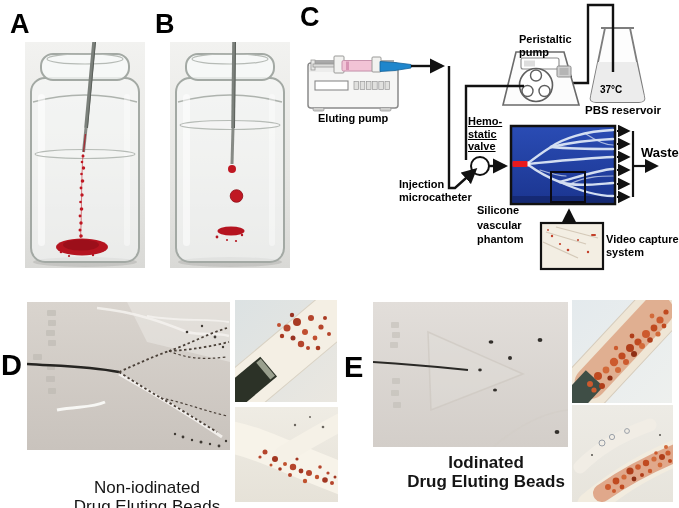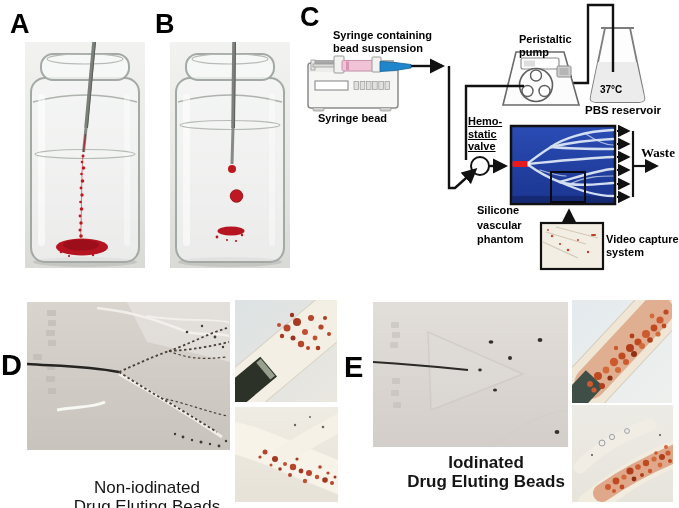--- a/index.html
+++ b/index.html
@@ -5,21 +5,21 @@
   html,body{margin:0;padding:0;background:#fff;}
   .fig{position:relative;width:679px;height:508px;background:#fff;overflow:hidden;
        font-family:"Liberation Sans",sans-serif;color:#000;}
   .abs{position:absolute;}
   .plabel{position:absolute;font-weight:bold;font-size:27px;line-height:27px;}
   .plabel.big{font-size:29px;line-height:29px;}
   .dlabel{position:absolute;font-size:11px;font-weight:bold;line-height:12.5px;white-space:nowrap;}
   .dlabel .ln{display:block;}
   .temp{font-size:10px;}
   .pbs{font-size:11.5px;}
-  .waste{font-size:13px;font-family:Liberation Serif, serif;}
+  .waste{font-size:13px;}
   .caption{position:absolute;text-align:center;font-size:17px;line-height:18.5px;color:#151515;}
   .caption .ln{display:block;}
   svg{display:block;}
 </style>
 </head>
 <body>
 
 <div class="fig">
 
   <div class="plabel" style="left:10px;top:11px;">A</div>
@@ -217,35 +217,35 @@
           <circle cx="560" cy="244" r="1.1"></circle>
           <circle cx="568" cy="250" r="1.3"></circle>
         <circle cx="578" cy="240" r="1"></circle>
           <circle cx="588" cy="252" r="1.2"></circle>
           <circle cx="548" cy="230" r="0.9"></circle>
         <rect x="591" y="234" width="5" height="2" rx="1"></rect>
       </g>
     </g>
   </svg>
 
-  <div class="dlabel" style="left:333px;top:29px;">
-    <span class="ln">Syringe containing</span>
-    <span class="ln">bead suspension</span>
-  </div>
-  <div class="dlabel" style="left:318px;top:112px;">Syringe bead</div>
+  <div class="dlabel" style="left:318px;top:112px;">Eluting pump</div>
   <div class="dlabel" style="left:519px;top:33px;">
     <span class="ln">Peristaltic</span>
     <span class="ln">pump</span>
   </div>
   <div class="dlabel temp" style="left:600px;top:84px;">37°C</div>
   <div class="dlabel pbs" style="left:578px;top:104px;padding-left:7px;">PBS reservoir</div>
   <div class="dlabel" style="left:468px;top:115px;text-decoration:underline;">
     <span class="ln">Hemo-</span>
     <span class="ln">static</span>
     <span class="ln">valve</span>
+  </div>
+  <div class="dlabel" style="left:399px;top:178px;">
+    <span class="ln">Injection</span>
+    <span class="ln">microcatheter</span>
   </div>
   <div class="dlabel" style="left:606px;top:233px;">
     <span class="ln">Video capture</span>
     <span class="ln">system</span>
   </div>
   <div class="dlabel" style="left:477px;top:203px;line-height:14.5px;">
     <span class="ln">Silicone</span>
     <span class="ln">vascular</span>
     <span class="ln">phantom</span>
   </div>

